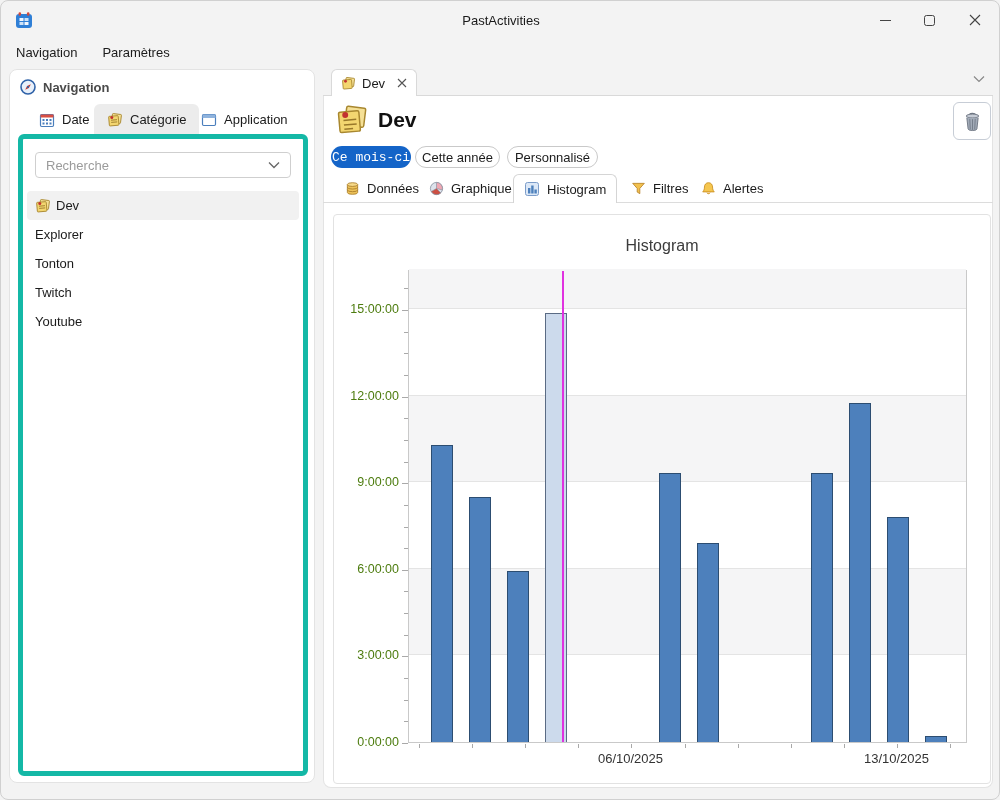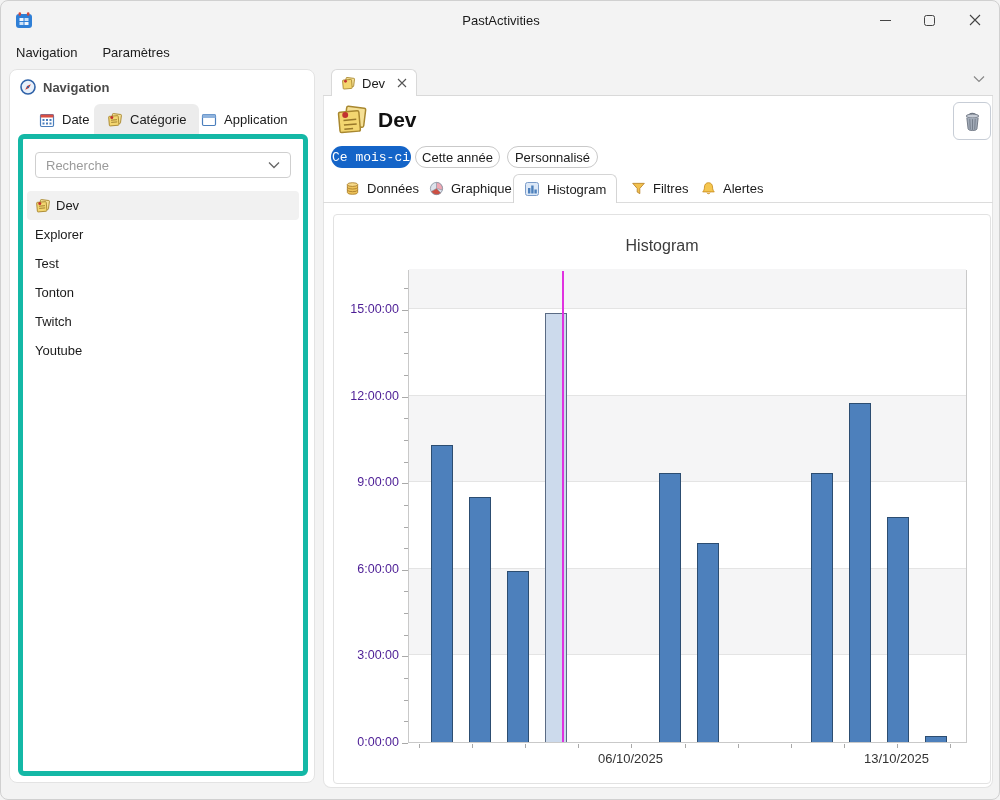--- a/index.html
+++ b/index.html
@@ -66,21 +66,21 @@
   
   .chart-card { position:absolute; left:332px; top:213px; width:658px; height:570px;
     background:#fff; border:1px solid #e2e2e2; border-radius:4px; z-index:2; }
   .chart-title { position:absolute; left:0; top:22px; width:100%; text-align:center;
     font-size:16px; color:#3c3c3c; }
   #plot { position:absolute; background:#fff; border:1px solid #c9c9c9; }
   .band { position:absolute; left:0; width:100%; background:#f5f5f6; z-index:0; }
   .gridline { position:absolute; left:0; width:100%; height:1px; background:#e4e4e4; z-index:1; }
   .bar { position:absolute; bottom:0; width:22px; border:1.5px solid; border-bottom:none; z-index:2; }
   .tracker { position:absolute; top:0; width:1.5px; height:100%; z-index:3; }
-  .ylab { position:absolute; width:66px; left:0; text-align:right; font-size:12.5px; color:#4c1d95; }
+  .ylab { position:absolute; width:66px; left:0; text-align:right; font-size:12.5px; color:#4d7c0f; }
   .xlab { position:absolute; width:90px; text-align:center; font-size:13px; color:#333; }
   .ytick { position:absolute; height:1px; width:4px; background:#a9a9a9; }
   .ytick.major { width:6px; }
   .xtick { position:absolute; width:1px; height:4px; background:#a9a9a9; }
   .tooltip { position:absolute; left:238px; top:180px; height:28px; padding:0 11px;
     display:flex; align-items:center; gap:8px; background:#f1f1f1; border:1px solid #cfcfcf;
     border-radius:7px; font-size:13px; color:#222; z-index:10; box-shadow:0 1px 2px rgba(0,0,0,.08); }
   .swatch { width:13px; height:13px; border:1px solid #38567e; }
 </style>
 </head>
@@ -175,23 +175,20 @@
           <rect x="5" y="2" width="9" height="9" rx="0.8" transform="rotate(7 9.5 6.5)" fill="#f5e096" stroke="#a8872f" stroke-width="0.9"></rect>
           <rect x="2" y="4" width="9.6" height="9.6" rx="0.8" transform="rotate(-5 6.8 8.8)" fill="#f3d670" stroke="#a8872f" stroke-width="0.9"></rect>
           <line x1="4" y1="8.2" x2="10" y2="7.7" stroke="#99782a" stroke-width="0.9"></line>
           <line x1="4.2" y1="10.4" x2="10.2" y2="9.9" stroke="#99782a" stroke-width="0.9"></line>
           <circle cx="4.8" cy="5.6" r="1.5" fill="#c23230"></circle>
         </svg>
         <span>Dev</span>
       </li>
       <li class="cat-row">
           <span>Explorer</span>
-        </li>
-      <li class="cat-row">
-          <span>Test</span>
         </li>
       <li class="cat-row">
           <span>Tonton</span>
         </li>
       <li class="cat-row">
           <span>Twitch</span>
         </li>
       <li class="cat-row">
           <span>Youtube</span>
         </li>

